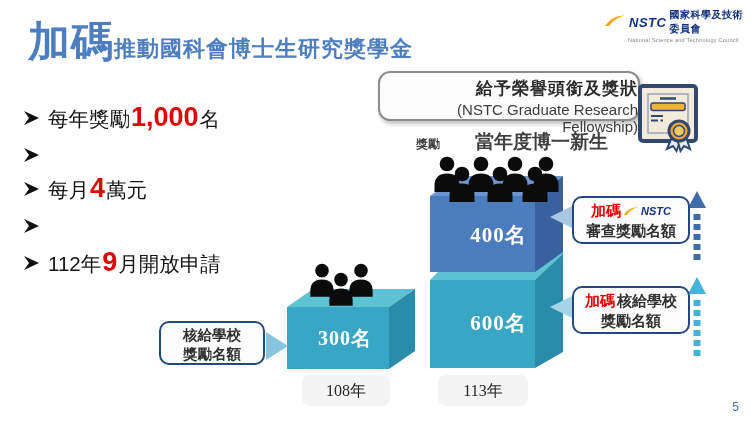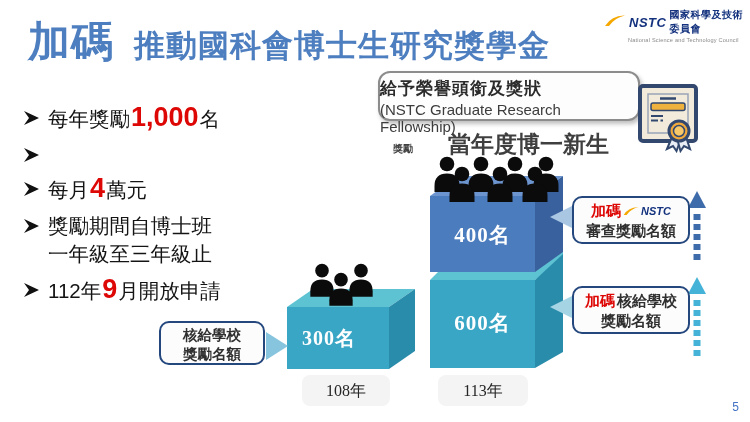--- a/index.html
+++ b/index.html
@@ -1,47 +1,47 @@
 <!DOCTYPE html>
 <html><head>
 <meta charset="utf-8">
 <style>
   html,body{margin:0;padding:0;background:#e8e8e8;}
   .slide{position:relative;width:750px;height:422px;background:#ffffff;overflow:hidden;
          font-family:"Liberation Sans","DejaVu Sans",sans-serif;}
   
   .title{position:absolute;left:28px;top:14px;white-space:nowrap;color:#4D7EBF;}
   .title .em{font-size:42px;font-weight:800;letter-spacing:1px;}
-  .title .rest{font-size:31px;font-weight:700;letter-spacing:1px;margin-left:20px;}
+  .title .rest{font-size:22px;font-weight:700;letter-spacing:1px;}
   .nstc-logo{position:absolute;left:604px;top:8px;width:142px;}
   .nstc-row{display:flex;align-items:center;gap:3px;}
   .nstc-abbr{font-size:13px;font-weight:800;font-style:italic;color:#14327E;letter-spacing:.5px;}
   .nstc-zh{font-size:10px;font-weight:700;color:#14327E;letter-spacing:.5px;}
   .nstc-en{font-size:5.6px;color:#8a8a8a;margin-top:1px;margin-left:24px;letter-spacing:.2px;}
   
   .honor{position:absolute;left:378px;top:71px;width:262px;height:50px;background:#fdfdfd;
          border:2px solid #8c8c8c;border-radius:12px;box-shadow:2px 3px 4px rgba(0,0,0,.25);
-         text-align:left;padding-top:4px;box-sizing:border-box;}
+         text-align:right;padding-top:4px;box-sizing:border-box;}
   .honor-title{font-size:17px;font-weight:800;color:#2b2b2b;letter-spacing:1px;}
   .honor-sub{font-size:15px;color:#3c3c3c;margin-top:1px;}
   .cert{position:absolute;left:637px;top:83px;}
   
   .bullets{position:absolute;left:24px;top:104px;width:250px;list-style:none;margin:0;padding:0;}
   .bullets li{display:flex;margin-bottom:9px;}
   .mk{flex:0 0 15px;margin-top:7px;margin-right:9px;}
   .bt{display:inline-block;width:182px;font-size:20.5px;line-height:27px;color:#141414;font-weight:500;}
   .red{font-style:normal;font-family:Liberation Sans, sans-serif;font-weight:700;
        font-size:27px;color:#DD0806;line-height:1;padding:0 1px;}
   
   .chart-title{position:absolute;left:393px;top:129px;color:#3f3f3f;font-weight:600;white-space:nowrap;}
-  .chart-title .small{font-size:10px;}
-  .chart-title .big{font-size:23px;padding-left:35px;}
+  .chart-title .small{font-size:12px;margin-left:23px;}
+  .chart-title .big{font-size:19px;padding-left:35px;}
   .gfx{position:absolute;left:0;top:0;}
   .bar-label{position:absolute;text-align:center;color:#ffffff;font-weight:700;
-             font-family:"Liberation Serif","DejaVu Serif",serif;letter-spacing:1px;}
+             font-family:"Liberation Serif","DejaVu Serif",serif;letter-spacing:1px;padding-left:16px;}
   .year{position:absolute;height:31px;background:#f4f4f4;border-radius:8px;text-align:center;
         line-height:31px;font-size:16px;color:#262626;font-family:"Liberation Serif","DejaVu Serif",serif;}
   
   .callout{position:absolute;background:#fcfcfc;border:2px solid #24477D;border-radius:10px;
            text-align:center;box-sizing:border-box;color:#303030;font-weight:600;}
   .co-left{left:159px;top:321px;width:106px;height:44px;font-size:14.5px;line-height:19px;padding-top:3px;}
   .co-r1{left:572px;top:196px;width:118px;height:48px;font-size:15px;line-height:20px;padding-top:3px;border-width:2.5px;}
   .co-r2{left:572px;top:286px;width:118px;height:48px;font-size:15px;line-height:20px;padding-top:3px;border-width:2.5px;}
   .co-row{display:flex;justify-content:center;align-items:center;gap:2px;}
   .co-em{color:#DD0806;font-weight:800;}
@@ -106,21 +106,21 @@
     <li>
       <span class="mk"><svg width="15" height="14" viewBox="0 0 15 14">
             <path d="M0,14 L15,7 L0,0 L5,7 Z" fill="#111"></path>
           </svg></span>
       <span class="bt"><span>每月</span><em class="red">4</em><span>萬元</span></span>
     </li>
     <li>
       <span class="mk"><svg width="15" height="14" viewBox="0 0 15 14">
             <path d="M0,14 L15,7 L0,0 L5,7 Z" fill="#111"></path>
           </svg></span>
-      <span class="bt"><span>獎勵期間自博士班一年級至三年級止</span><em class="red"></em><span></span></span>
+      <span class="bt"><em class="red"></em><span></span></span>
     </li>
     <li>
       <span class="mk"><svg width="15" height="14" viewBox="0 0 15 14">
             <path d="M0,14 L15,7 L0,0 L5,7 Z" fill="#111"></path>
           </svg></span>
       <span class="bt"><span>112年</span><em class="red">9</em><span>月開放申請</span></span>
     </li>
   </ul>
 
   <div class="chart-title">

